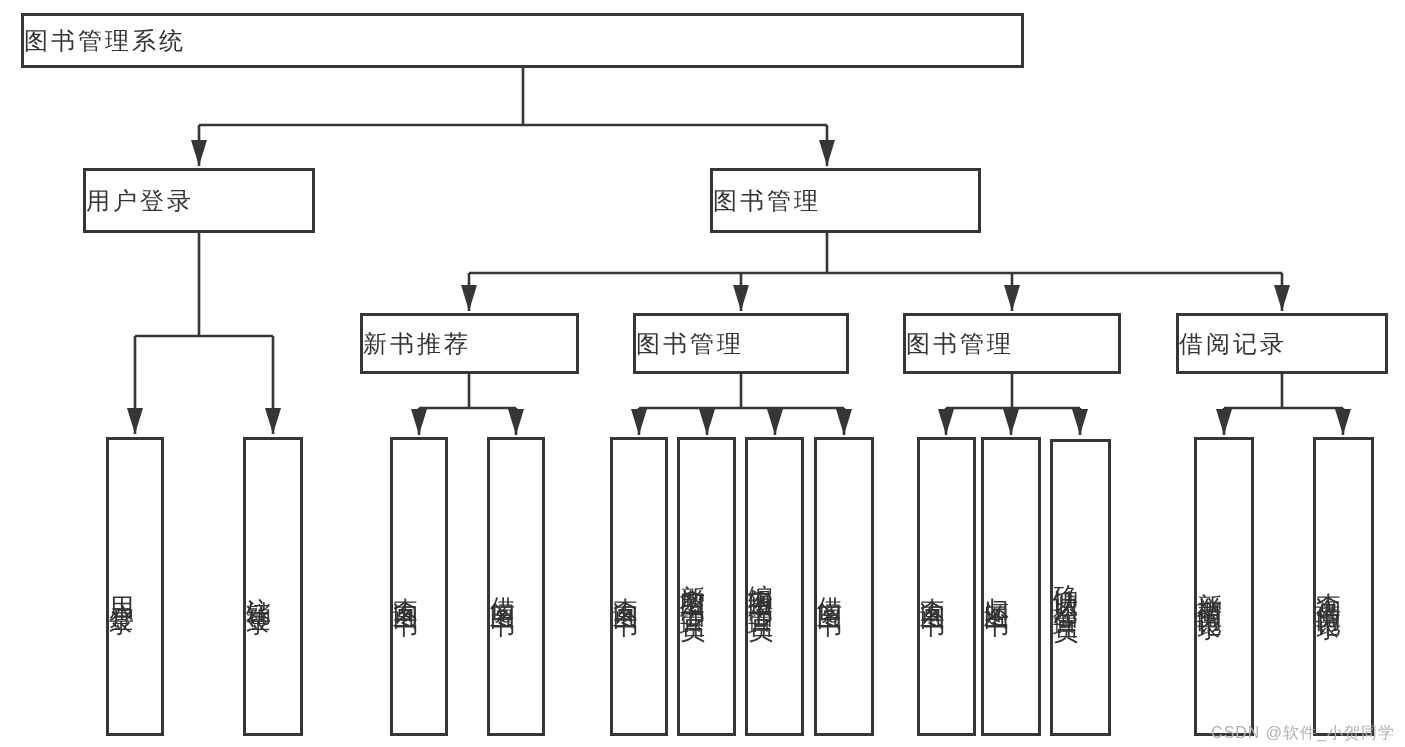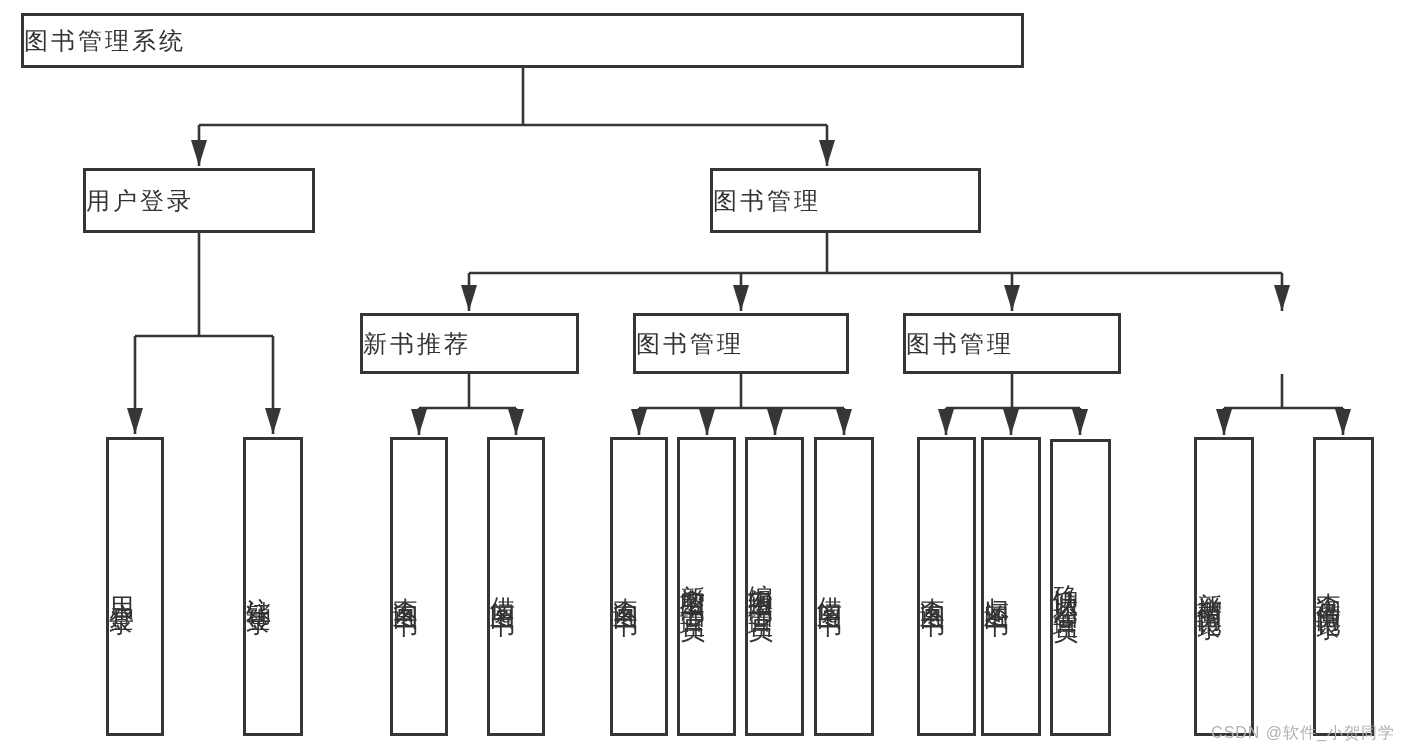--- a/index.html
+++ b/index.html
@@ -106,20 +106,23 @@
 
   <div class="box h-box" style="left:360px;top:313px;width:219px;height:61px">
     <span>新书推荐</span>
   </div>
   <div class="box h-box" style="left:633px;top:313px;width:216px;height:61px">
     <span>图书管理</span>
   </div>
   <div class="box h-box" style="left:903px;top:313px;width:218px;height:61px">
     <span>图书管理</span>
   </div>
+  <div class="box h-box" style="left:1176px;top:313px;width:212px;height:61px">
+    <span>借阅记录</span>
+  </div>
 
   <div class="box v-box" style="left:106px;top:437px;width:58px;height:299px">
     <span>用户登录</span>
   </div>
   <div class="box v-box" style="left:243px;top:437px;width:60px;height:299px">
     <span>注销登录</span>
   </div>
 
   <div class="box v-box" style="left:390px;top:437px;width:58px;height:299px">
     <span>查询图书</span>

